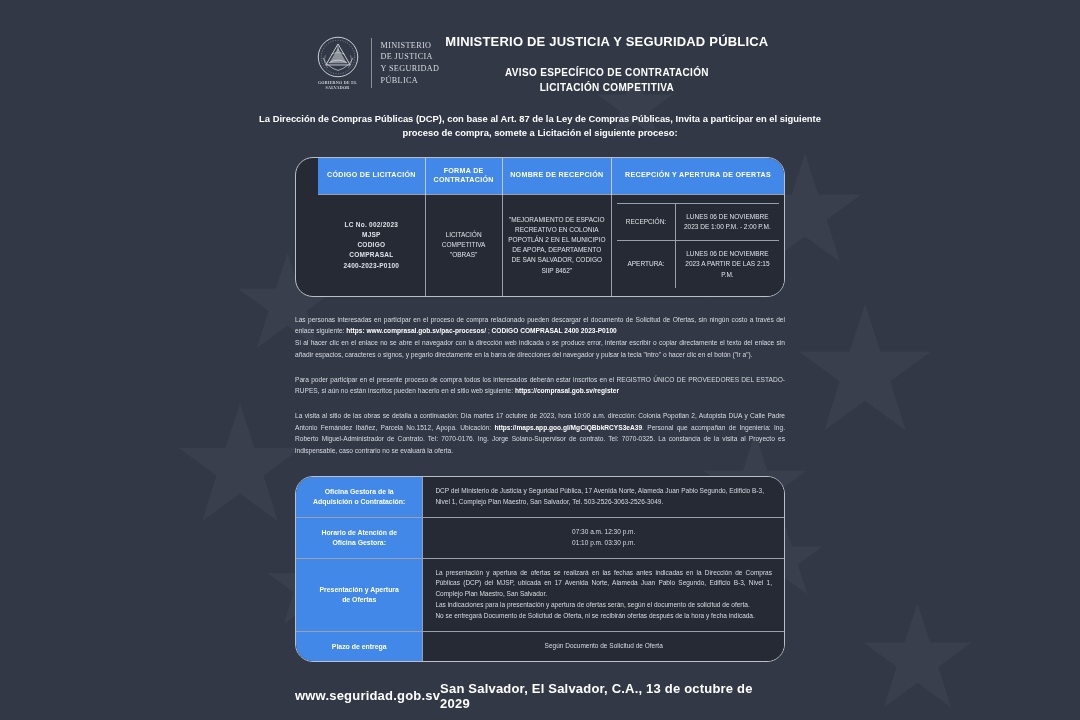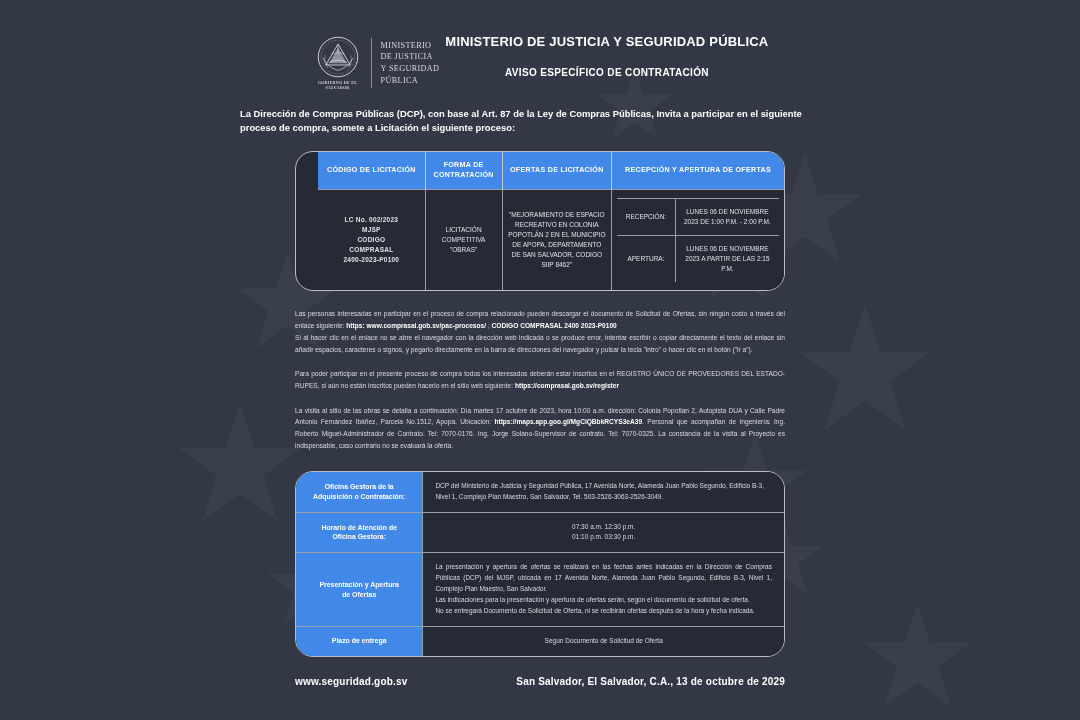--- a/index.html
+++ b/index.html
@@ -109,20 +109,21 @@
     font-size: 10px;
     font-weight: 700;
     letter-spacing: 0.35px;
     line-height: 1.5;
     color: #ffffff;
   }
 
   #intro {
     margin: 17px auto 0;
     width: 600px;
+    text-align: center;
     font-size: 9.4px;
     font-weight: 700;
     line-height: 1.52;
     color: #ffffff;
   }
 
   
   .tbl-frame {
     position: relative;
     margin: 16px auto 0;
@@ -261,21 +262,21 @@
   td.bt-value.center { text-align: center; }
   td.bt-value.justify { text-align: justify; }
 
   
   #footer {
     width: 490px;
     margin: 19px auto 0;
     display: flex;
     justify-content: space-between;
     align-items: center;
-    font-size: 10px;
+    font-size: 13px;
     font-weight: 700;
     letter-spacing: 0.2px;
     color: #ffffff;
   }
 </style>
 </head>
 <body>
 
 <div id="watermarks">
   <svg class="wm-star" style="left:745px; top:150px;" width="120" height="120" viewBox="0 0 100 100">
@@ -338,35 +339,36 @@
       <div id="ministry-name">MINISTERIO
 DE JUSTICIA
 Y SEGURIDAD
 PÚBLICA</div>
     </div>
 
     <div id="titles">
       <div id="title-ministry">MINISTERIO DE JUSTICIA Y SEGURIDAD PÚBLICA</div>
       <div id="subtitle-block">
         <div>AVISO ESPECÍFICO DE CONTRATACIÓN</div>
+        <div>LICITACIÓN COMPETITIVA</div>
       </div>
     </div>
   </div>
 
   <div id="intro">La Dirección de Compras Públicas (DCP), con base al Art. 87 de la Ley de Compras Públicas, Invita a participar en el siguiente proceso de compra, somete a Licitación el siguiente proceso:</div>
 
   <div class="tbl-frame">
     <table id="main-table">
       <thead>
         <tr>
           <th style="width:23%;">CÓDIGO DE
 LICITACIÓN</th>
           <th style="width:16.5%;">FORMA DE
 CONTRATACIÓN</th>
-          <th style="width:23.5%;">OFERTAS DE LICITACIÓN</th>
+          <th style="width:23.5%;">NOMBRE DE RECEPCIÓN</th>
           <th style="width:37%;">RECEPCIÓN Y APERTURA DE OFERTAS</th>
         </tr>
       </thead>
       <tbody>
         <tr>
           <td class="cell-codigo">LC No. 002/2023
 MJSP
 CODIGO
 COMPRASAL
 2400-2023-P0100</td>

